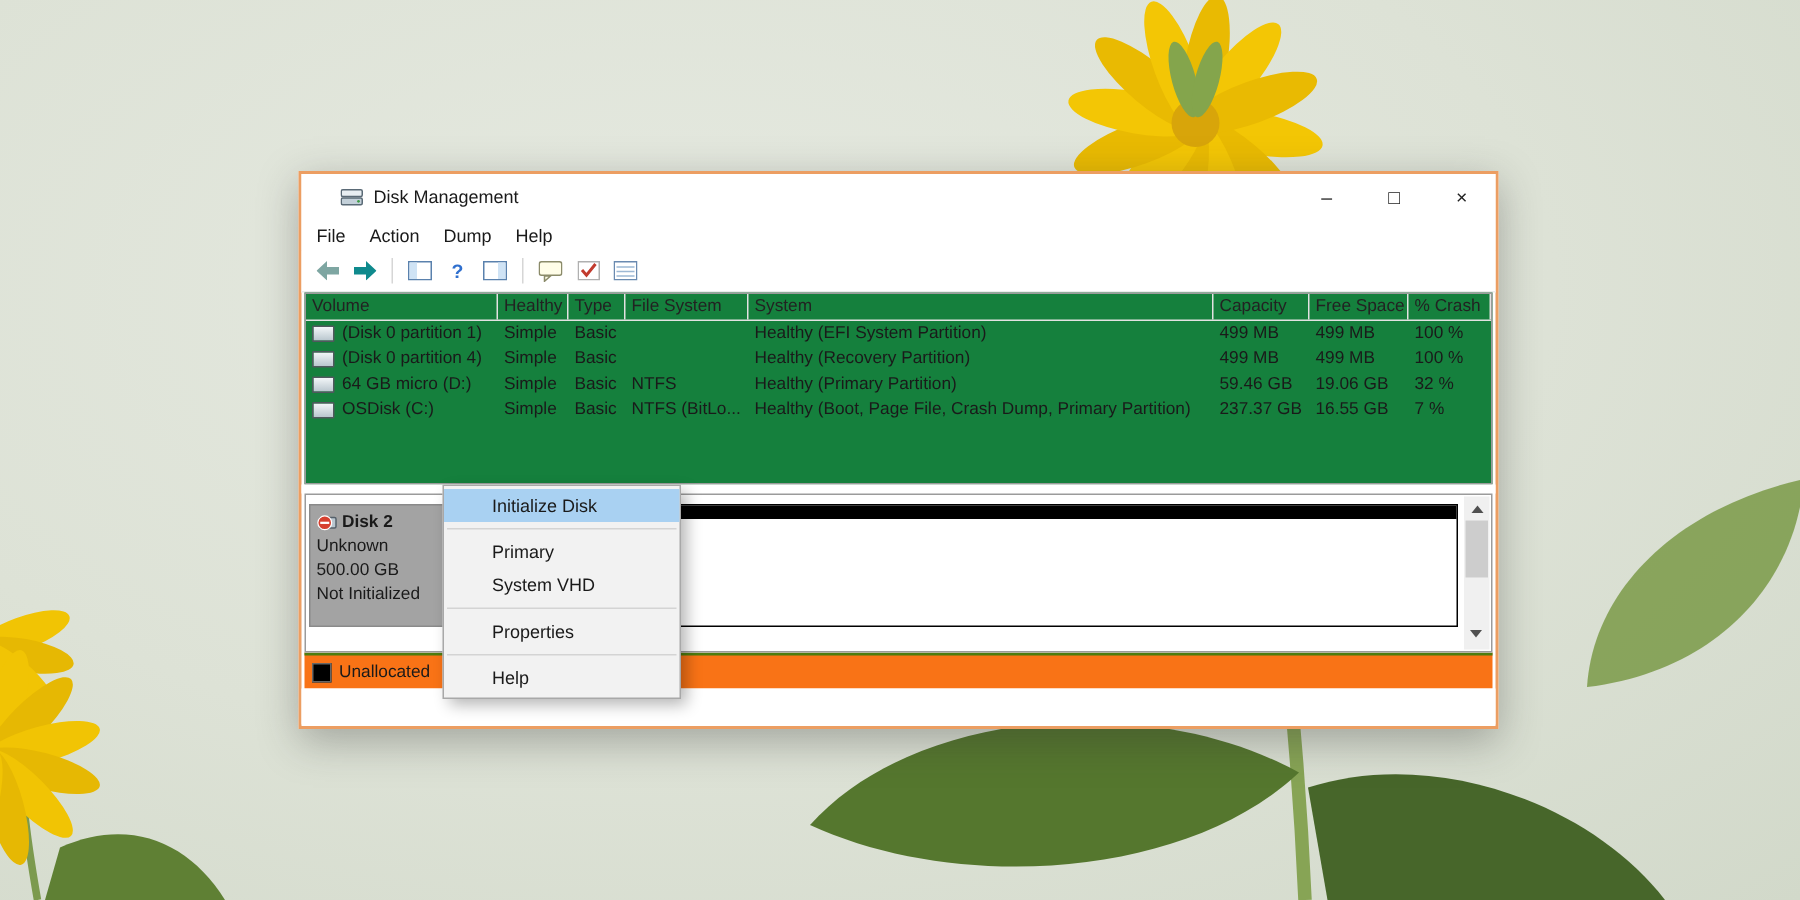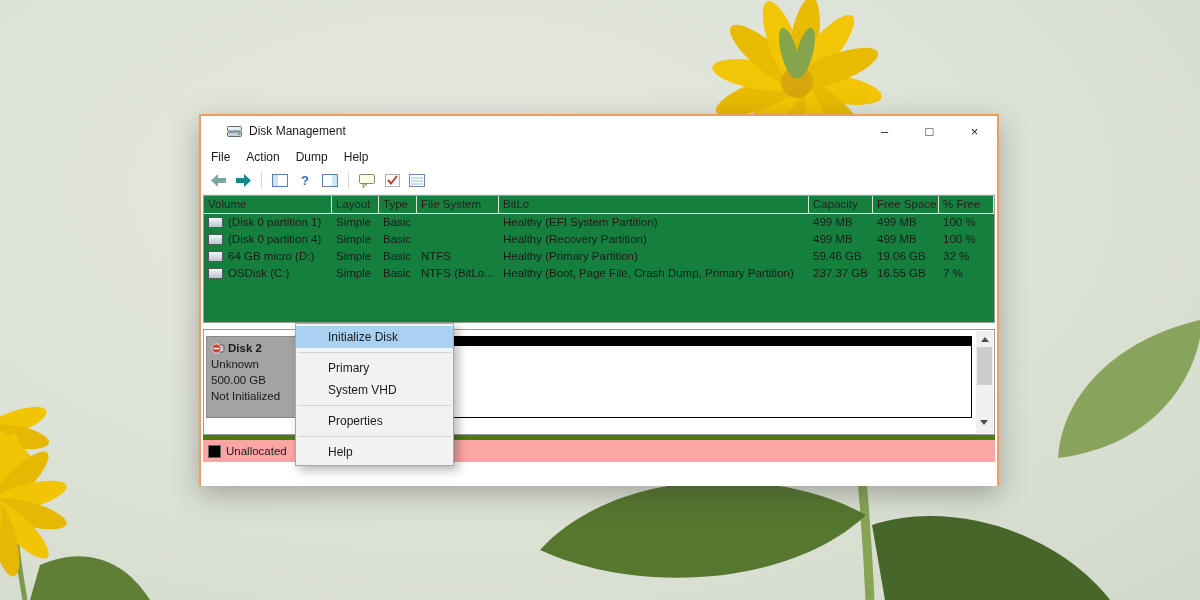--- a/index.html
+++ b/index.html
@@ -45,22 +45,22 @@
   .diskname{display:flex;align-items:center;gap:3px;font-weight:bold;}
   .diskbar{position:absolute;left:96px;top:6px;right:22px;height:82px;border:1px solid #000;
            background:#fff;box-sizing:border-box;}
   .barstrip{height:9px;background:#000;}
   .vscroll{position:absolute;right:1px;top:1px;bottom:1px;width:17px;background:#f0f0f0;}
   .sbtn{height:15px;display:flex;align-items:center;justify-content:center;}
   .tri-up{width:0;height:0;border:4px solid transparent;border-bottom:5px solid #505050;margin-bottom:2px;}
   .tri-dn{width:0;height:0;border:4px solid transparent;border-top:5px solid #505050;margin-top:2px;position:absolute;bottom:4px;left:4px;}
   .sthumb{position:absolute;top:16px;left:1px;width:15px;height:38px;background:#cdcdcd;}
   
-  .legendbar{margin:0 2px;height:22px;background:#fca5a5;display:flex;align-items:center;
-             padding-left:5px;gap:5px;font-size:11.5px;border-top:5px solid #4d7c0f;}
+  .legendbar{margin:0 2px;height:22px;background:#f97316;display:flex;align-items:center;
+             padding-left:5px;gap:5px;font-size:11.5px;border-top:2px solid #4d7c0f;}
   .swatch{width:11px;height:11px;border:1px solid #666;flex:none;}
   .statusbar{height:24px;background:#fff;}
   
   .ctxmenu{
     position:absolute;left:295px;top:323px;width:157px;z-index:50;
     background:#f2f2f2;border:1px solid #a8a8a8;padding:2px 0;
     box-shadow:4px 4px 10px rgba(0,0,0,.3);font-size:12px;color:#1a1a1a;
   }
   .mi{height:22px;line-height:22px;padding-left:32px;white-space:nowrap;}
   .mi.hl{background:#a9d1f2;}
@@ -183,27 +183,27 @@
           <line x1="2" y1="4" x2="14" y2="4" stroke="#9db8d4"></line>
           <line x1="2" y1="7" x2="14" y2="7" stroke="#9db8d4"></line>
           <line x1="2" y1="10" x2="14" y2="10" stroke="#9db8d4"></line>
         </svg>
     </span>
   </div>
 
   <div class="vollist">
     <div class="thead">
       <div class="cell c-vol">Volume</div>
-      <div class="cell c-layout">Layout</div>
+      <div class="cell c-layout">Healthy</div>
       <div class="cell c-type">Type</div>
       <div class="cell c-fs">File System</div>
-      <div class="cell c-status">BitLo</div>
+      <div class="cell c-status">System</div>
       <div class="cell c-cap">Capacity</div>
       <div class="cell c-free">Free Space</div>
-      <div class="cell c-pct">% Free</div>
+      <div class="cell c-pct">% Crash</div>
     </div>
 
     <div class="trow">
       <div class="cell c-vol volcell">
           <span class="drv"></span>
           <span>(Disk 0 partition 1)</span>
         </div>
       <div class="cell c-layout">Simple</div>
       <div class="cell c-type">Basic</div>
       <div class="cell c-fs"></div>

